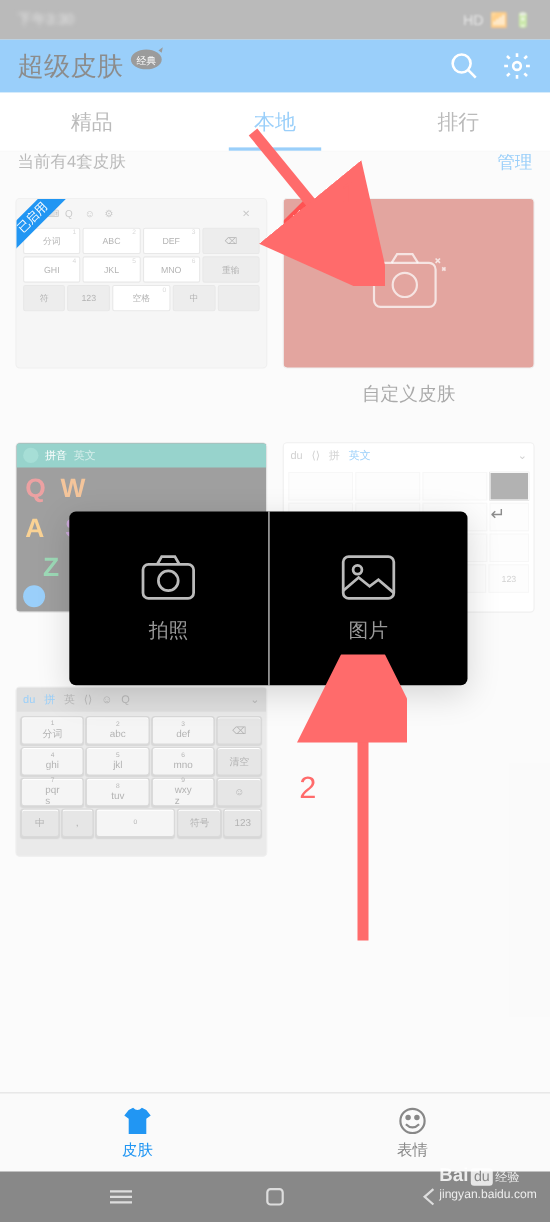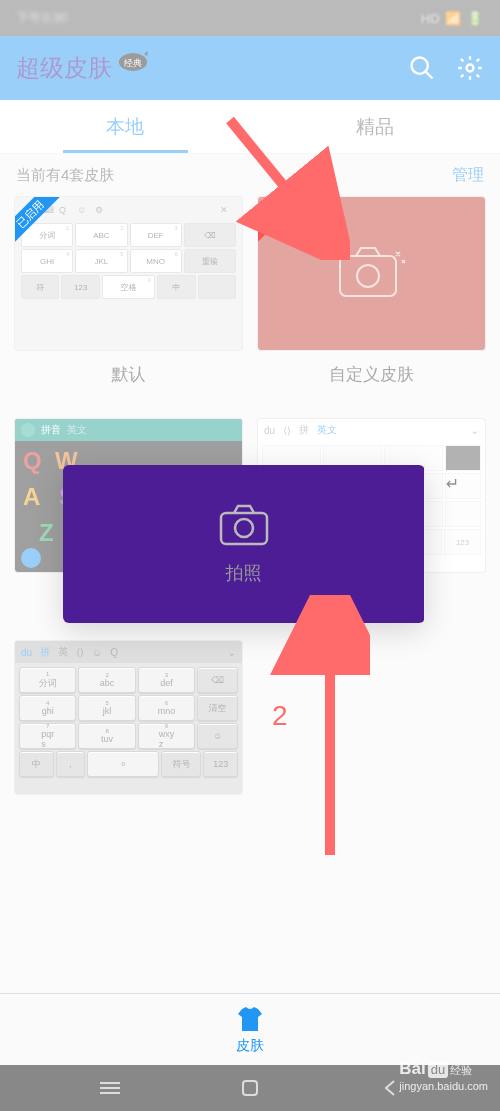--- a/index.html
+++ b/index.html
@@ -3,33 +3,33 @@
   <meta charset="utf-8">
   <style>
     * { margin: 0; padding: 0; box-sizing: border-box; font-family: -apple-system, "Helvetica Neue", Arial, sans-serif; }
     body { width: 500px; height: 1111px; background: #f5f5f5; position: relative; overflow: hidden; }
     
     .status-bar { height: 36px; background: #666; display: flex; align-items: center; justify-content: space-between; padding: 0 16px; color: #ccc; font-size: 13px; }
     .status-left { filter: blur(2px); }
     .status-right { display: flex; gap: 6px; align-items: center; }
     .status-right span { filter: blur(1px); }
     
-    .header { height: 64px; background: #2196f3; display: flex; align-items: center; padding: 0 16px; color: #4c1d95; position: relative; }
+    .header { height: 48px; background: #2196f3; display: flex; align-items: center; padding: 0 16px; color: #000000; position: relative; }
     .header-title { font-size: 24px; font-weight: 500; }
     .header-badge { display: inline-flex; margin-left: 6px; position: relative; top: -8px; }
     .header-badge svg { width: 36px; height: 24px; }
     .header-icons { margin-left: auto; display: flex; gap: 20px; align-items: center; }
     .header-icon { width: 28px; height: 28px; }
     
     .tabs { height: 54px; background: #fff; display: flex; border-bottom: 1px solid #eee; }
     .tab { flex: 1; display: flex; align-items: center; justify-content: center; font-size: 19px; color: #666; position: relative; }
     .tab.active { color: #2196f3; }
     .tab.active::after { content: ''; position: absolute; bottom: 0; left: 25%; right: 25%; height: 3px; background: #2196f3; }
     
-    .subheader { height: 42px; display: flex; align-items: center; justify-content: space-between; padding: 0 16px; font-size: 15px; color: #666; }
+    .subheader { height: 42px; display: flex; align-items: flex-start; justify-content: space-between; padding: 0 16px; font-size: 15px; color: #666; }
     .manage-link { color: #2196f3; font-size: 16px; }
     
     .grid { display: grid; grid-template-columns: 1fr 1fr; gap: 14px; padding: 0 14px; }
     .skin-card { }
     .skin-preview { width: 100%; height: 155px; background: #ececec; border-radius: 4px; position: relative; overflow: hidden; border: 1px solid #ddd; }
     .skin-label { text-align: center; font-size: 17px; color: #444; padding: 12px 0 18px; }
     
     .badge-corner { position: absolute; top: 8px; left: -20px; width: 70px; height: 18px; transform: rotate(-45deg); font-size: 11px; color: #fff; text-align: center; line-height: 18px; z-index: 2; }
     .badge-enabled { background: #2196f3; }
     .badge-new { background: #ff5252; }
@@ -68,21 +68,21 @@
     .nav-item.active { color: #2196f3; }
     .nav-icon { width: 28px; height: 28px; }
     
     .system-nav { position: absolute; bottom: 0; left: 0; right: 0; height: 46px; background: #888; display: flex; align-items: center; justify-content: space-around; padding: 0 40px; }
     .sys-btn { width: 26px; height: 26px; display: flex; align-items: center; justify-content: center; color: #ddd; }
     
     
     .dim-overlay { position: absolute; inset: 0; background: rgba(255,255,255,0.55); pointer-events: none; }
     
     
-    .modal { position: absolute; top: 465px; left: 63px; right: 75px; height: 158px; background: #4c1d95; border-radius: 6px; box-shadow: 0 8px 30px rgba(0,0,0,0.15); display: flex; z-index: 10; }
+    .modal { position: absolute; top: 465px; left: 63px; right: 75px; height: 158px; background: #000000; border-radius: 6px; box-shadow: 0 8px 30px rgba(0,0,0,0.15); display: flex; z-index: 10; }
     .modal-option { flex: 1; display: flex; flex-direction: column; align-items: center; justify-content: center; gap: 14px; }
     .modal-option:first-child { border-right: 1px solid #eee; }
     .modal-icon { width: 52px; height: 44px; }
     .modal-label { font-size: 18px; color: #999; }
     
     
     .arrow1 { position: absolute; top: 110px; left: 210px; z-index: 20; pointer-events: none; }
     .arrow2 { position: absolute; top: 595px; left: 270px; z-index: 20; pointer-events: none; }
     .anno-num { position: absolute; z-index: 21; font-size: 28px; color: #ff6b6b; font-weight: 400; }
     
@@ -121,25 +121,28 @@
     <span class="header-icon">
       <svg viewBox="0 0 24 24" fill="none" stroke="#fff" stroke-width="2">
           <circle cx="12" cy="12" r="3"></circle>
           <path d="M12 2v3M12 19v3M4.2 4.2l2.1 2.1M17.7 17.7l2.1 2.1M2 12h3M19 12h3M4.2 19.8l2.1-2.1M17.7 6.3l2.1-2.1"></path>
         </svg>
     </span>
   </div>
 </div>
 
 <div class="tabs">
+  <div class="tab">
+      <span>精品</span>
+    </div>
   <div class="tab active">
       <span>本地</span>
     </div>
   <div class="tab">
-      <span>精品</span>
+      <span>排行</span>
     </div>
 </div>
 
 <div class="subheader">
   <span>当前有4套皮肤</span>
   <span class="manage-link">管理</span>
 </div>
 
 <div class="grid">
 
@@ -169,21 +172,20 @@
           </div>
         <div class="kb-row">
             <div class="kb-key kb-key-dark">符</div>
             <div class="kb-key kb-key-dark">123</div>
             <div class="kb-key" style="flex:1.4">空格<sup>0</sup></div>
             <div class="kb-key kb-key-dark">中</div>
             <div class="kb-key kb-key-dark"></div>
           </div>
       </div>
     </div>
-    <div class="skin-label">默认</div>
   </div>
 
   <div class="skin-card">
     <div class="skin-preview custom-skin">
       <div class="badge-corner badge-new">新</div>
       <div>
         <svg width="80" height="60" viewBox="0 0 80 60" fill="none" stroke="rgba(255,255,255,0.7)" stroke-width="2">
           <rect x="8" y="14" width="56" height="40" rx="6"></rect>
             <path d="M24 14 l5 -8 h14 l5 8"></path>
             <circle cx="36" cy="34" r="11"></circle>
@@ -302,20 +304,30 @@
   <div class="modal-option">
     <span class="modal-icon">
       <svg viewBox="0 0 52 44" fill="none" stroke="#bbb" stroke-width="2.5">
           <rect x="3" y="10" width="46" height="31" rx="5"></rect>
           <path d="M16 10 l4 -7 h12 l4 7"></path>
           <circle cx="26" cy="25" r="9"></circle>
         </svg>
     </span>
     <span class="modal-label">拍照</span>
   </div>
+  <div class="modal-option">
+    <span class="modal-icon">
+      <svg viewBox="0 0 52 44" fill="none" stroke="#bbb" stroke-width="2.5">
+          <rect x="3" y="3" width="46" height="38" rx="5"></rect>
+          <circle cx="16" cy="15" r="4"></circle>
+          <path d="M3 34 l14 -12 l10 8 l8 -6 l14 12"></path>
+        </svg>
+    </span>
+    <span class="modal-label">图片</span>
+  </div>
 </div>
 
 <svg class="arrow1" width="140" height="150">
   <defs>
       <marker id="ah1" markerWidth="12" markerHeight="12" refX="6" refY="6" orient="auto">
         <path d="M0 0 L12 6 L0 12 z" fill="#ff6b6b"></path>
       </marker>
     </defs>
   <line x1="20" y1="10" x2="110" y2="120" stroke="#ff6b6b" stroke-width="10" marker-end="url(#ah1)"></line>
 </svg>
@@ -333,20 +345,31 @@
 
 <div class="bottom-nav">
   <div class="nav-item active">
     <span class="nav-icon">
       <svg viewBox="0 0 28 28" fill="#2196f3">
           <path d="M6 4 L10 2 Q14 6 18 2 L22 4 L26 9 L22 12 L22 26 L6 26 L6 12 L2 9 Z"></path>
         </svg>
     </span>
     <span>皮肤</span>
   </div>
+  <div class="nav-item">
+    <span class="nav-icon">
+      <svg viewBox="0 0 28 28" fill="none" stroke="#888" stroke-width="2">
+          <circle cx="14" cy="14" r="11"></circle>
+          <circle cx="10" cy="11" r="1.5" fill="#888"></circle>
+          <circle cx="18" cy="11" r="1.5" fill="#888"></circle>
+          <path d="M8 17 q6 6 12 0"></path>
+        </svg>
+    </span>
+    <span>表情</span>
+  </div>
 </div>
 
 <div class="system-nav">
   <div class="sys-btn">
       <svg width="20" height="14" viewBox="0 0 20 14" stroke="#ddd" stroke-width="2">
         <line x1="0" y1="2" x2="20" y2="2"></line>
         <line x1="0" y1="7" x2="20" y2="7"></line>
         <line x1="0" y1="12" x2="20" y2="12"></line>
       </svg>
     </div>

